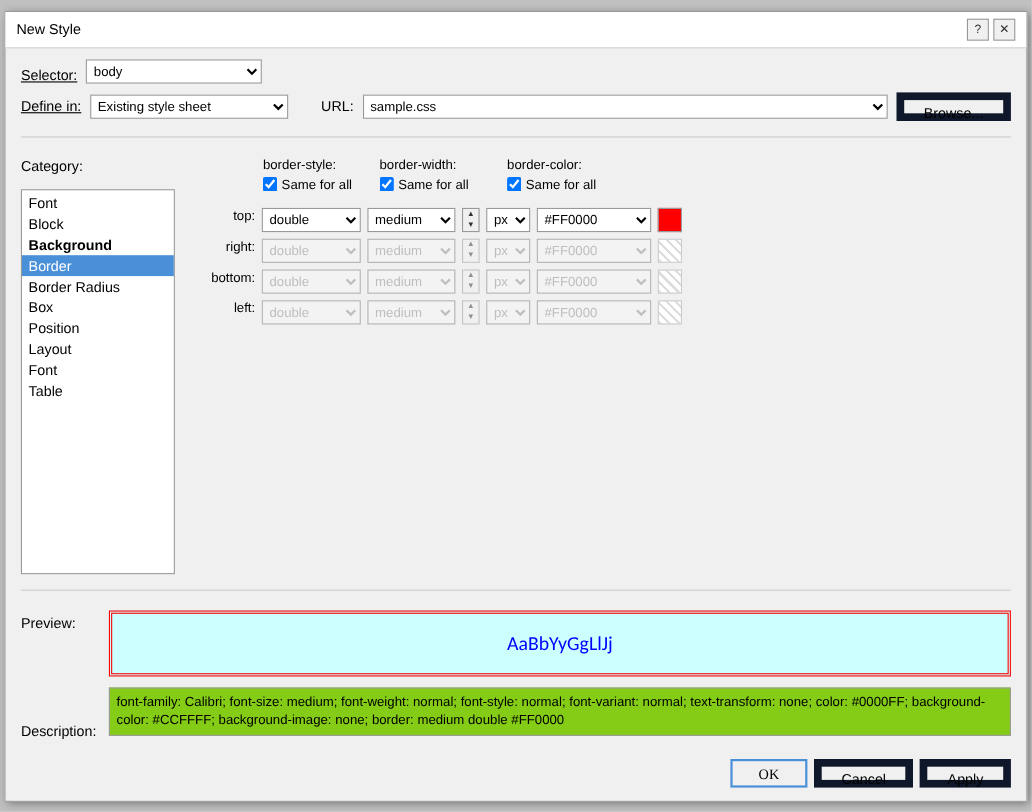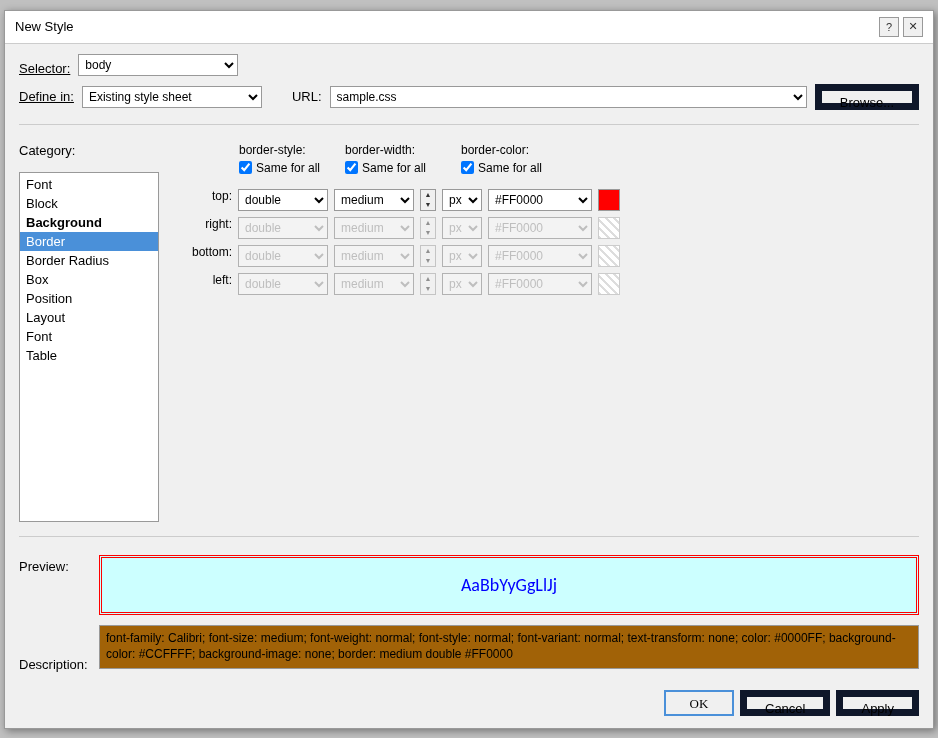--- a/index.html
+++ b/index.html
@@ -268,21 +268,21 @@
       font-size: 13px;
       color: #000;
       width: 70px;
       padding-top: 2px;
       flex-shrink: 0;
       margin-top: 30px;
     }
     .description-text {
       flex: 1;
       border: 1px solid #999;
-      background: #a16207;
+      background: #84cc16;
       padding: 4px 6px;
       font-size: 12px;
       color: #000;
       min-height: 44px;
       line-height: 1.4;
     }
 
     
     .footer {
       display: flex;

